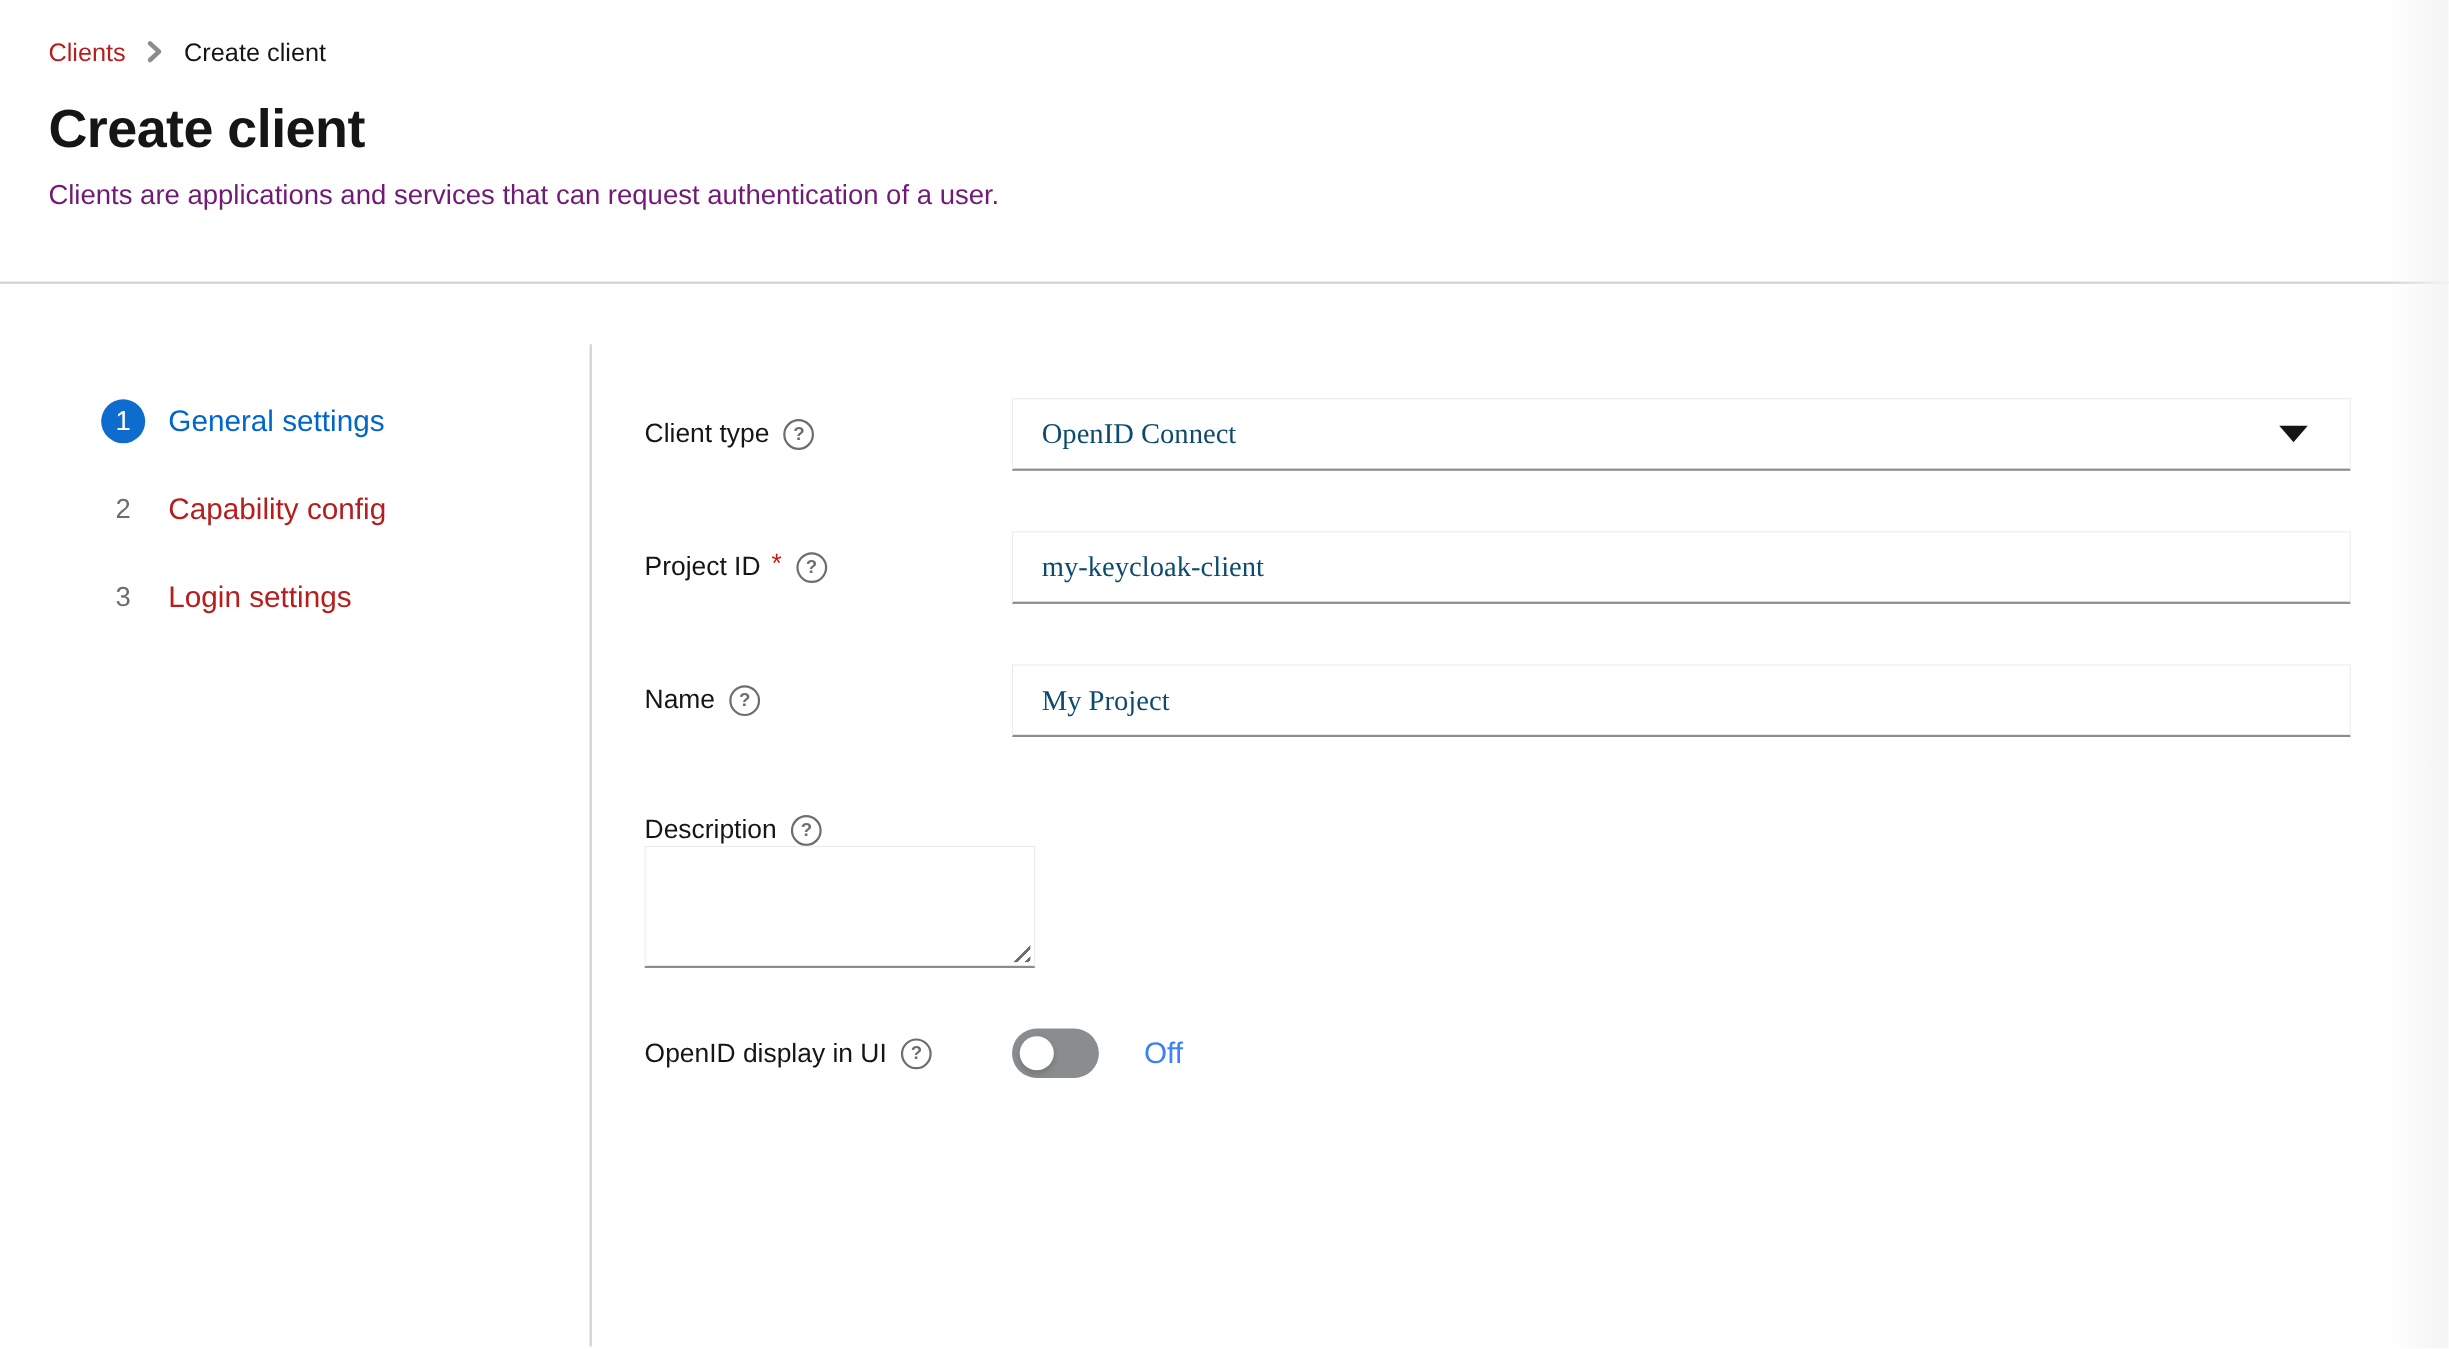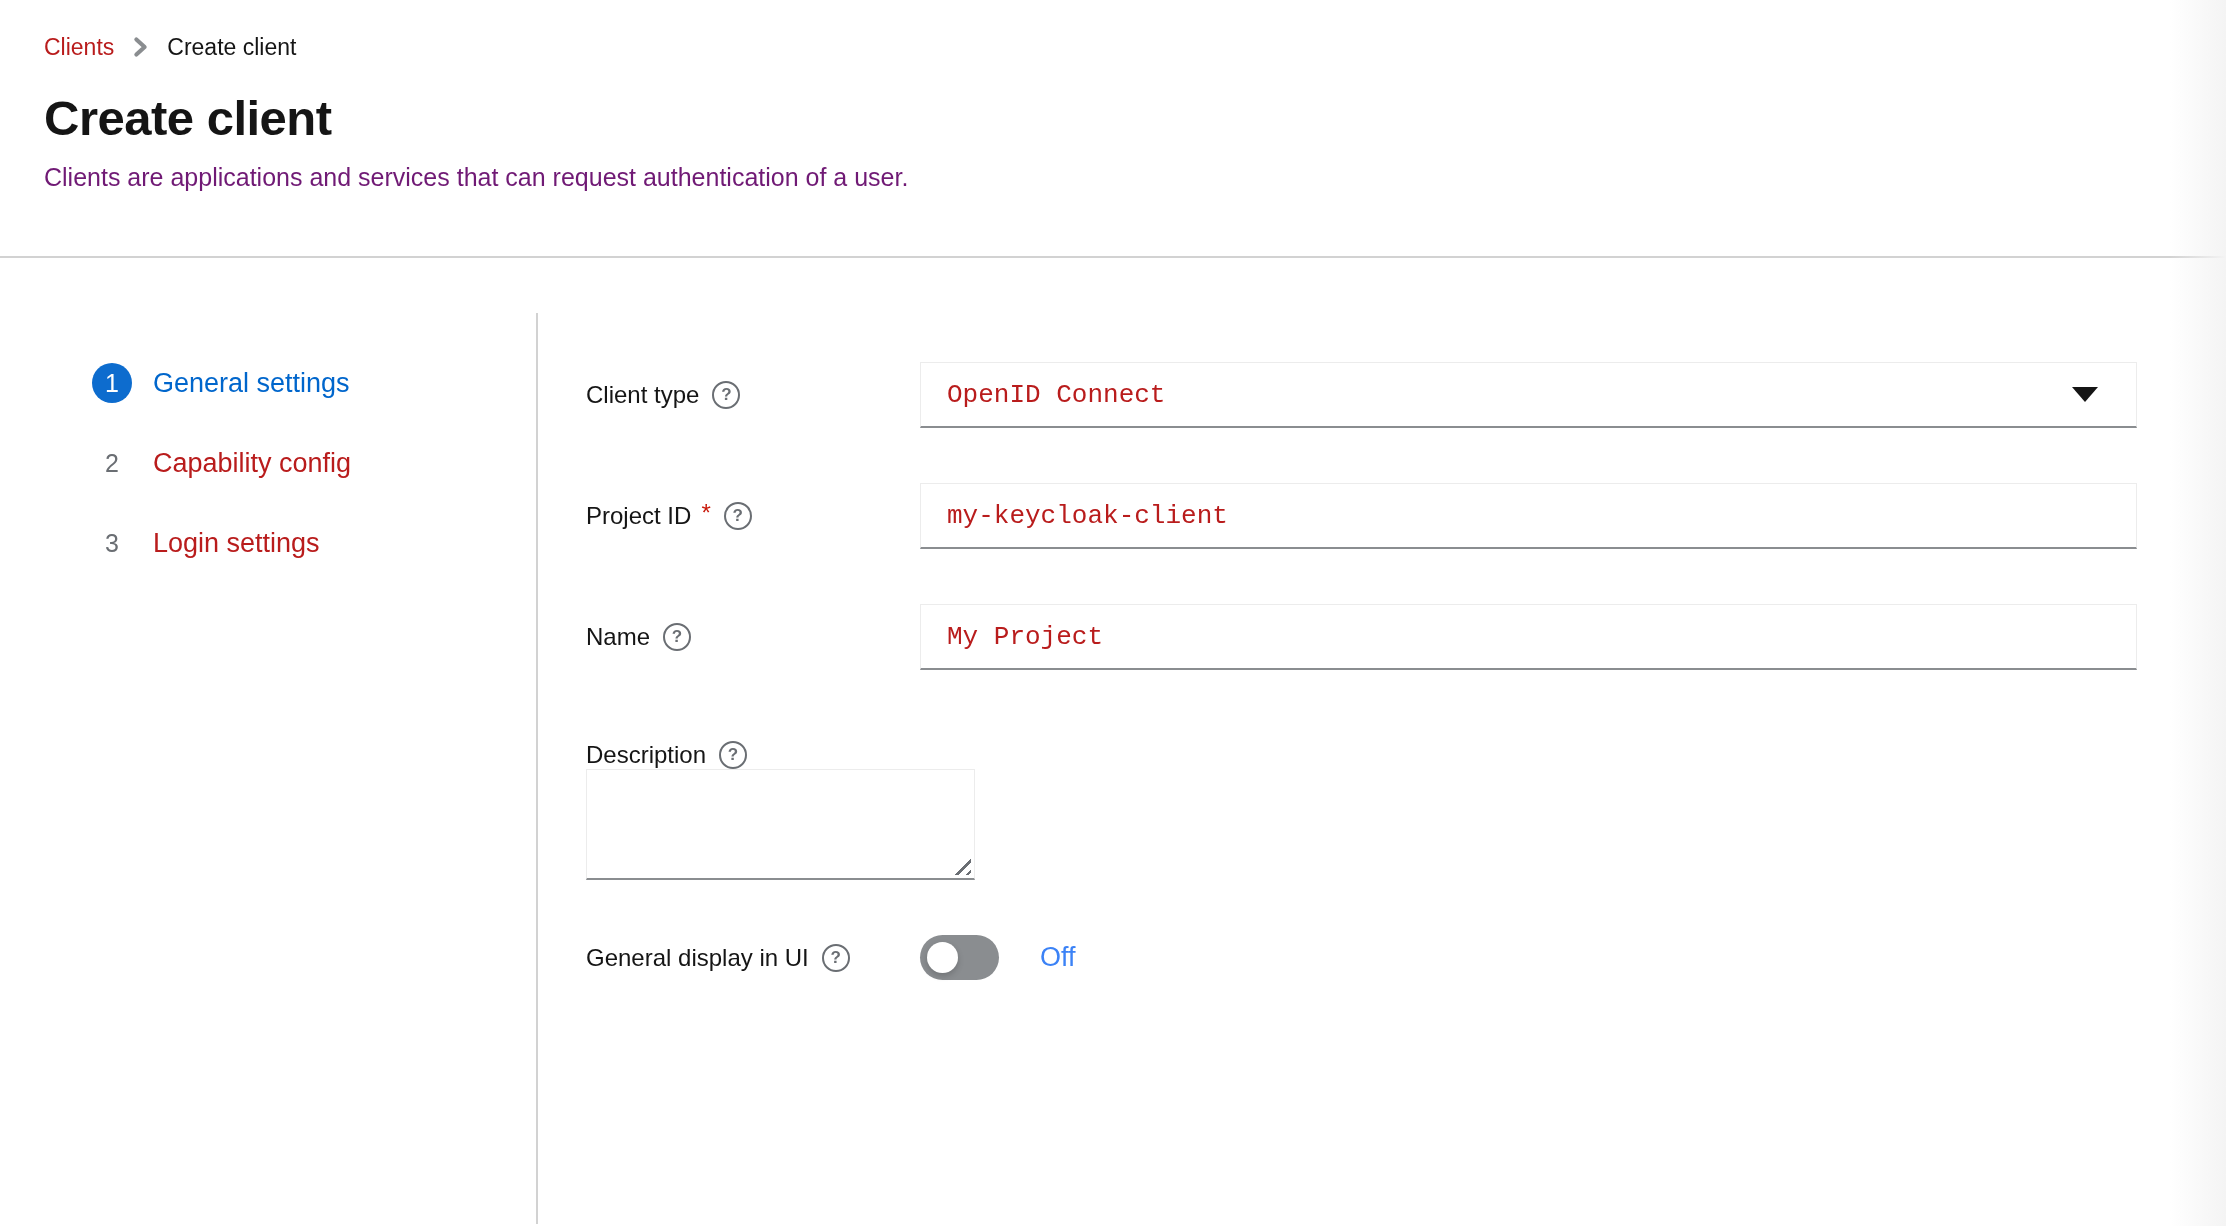--- a/index.html
+++ b/index.html
@@ -53,23 +53,23 @@
   .required-marker { color:#c9190b; font-size:24px; margin-left:10px; position:relative; top:-3px; }
   .help-icon {
     margin-left:13px; width:24px; height:24px; flex:none;
     border:2.5px solid #6a6e73; border-radius:50%;
     color:#6a6e73; font-size:17px; font-weight:700;
     display:flex; align-items:center; justify-content:center; cursor:pointer;
   }
   .input-col { flex:1; min-width:0; display:flex; align-items:center; }
 
   .text-input, .select-box, .textarea {
-    box-sizing:border-box; width:100%; background:#ffffff; color:#b91c1c;
+    box-sizing:border-box; width:100%; background:#ffffff; color:#0c4a6e;
     border:1.5px solid #ececec; border-bottom:2.5px solid #8a8d90;
-    font-size:26px; font-family:Liberation Mono, monospace;
+    font-size:26px; font-family:Liberation Serif, serif;
   }
   .text-input { height:66px; padding:16px 26px; outline:none; }
   .select-box {
     height:66px; padding:0 26px; display:flex; align-items:center;
     justify-content:space-between; cursor:pointer;
   }
   .caret-down {
     width:0; height:0; flex:none;
     border-left:13px solid transparent; border-right:13px solid transparent;
     border-top:15px solid #151515; margin-right:12px;
@@ -171,21 +171,21 @@
       <div class="input-col">
         <div class="textarea-wrap">
           <textarea class="textarea" style=""></textarea>
           <span class="resize-handle"></span>
         </div>
       </div>
     </div>
 
     <div class="form-row">
       <div class="label-col">
-        <label class="field-label">General display in UI</label>
+        <label class="field-label">OpenID display in UI</label>
         <span class="help-icon">?</span>
       </div>
       <div class="input-col">
         <div class="switch">
           <span class="switch-knob"></span>
         </div>
         <span class="switch-state-label">Off</span>
       </div>
     </div>
 

